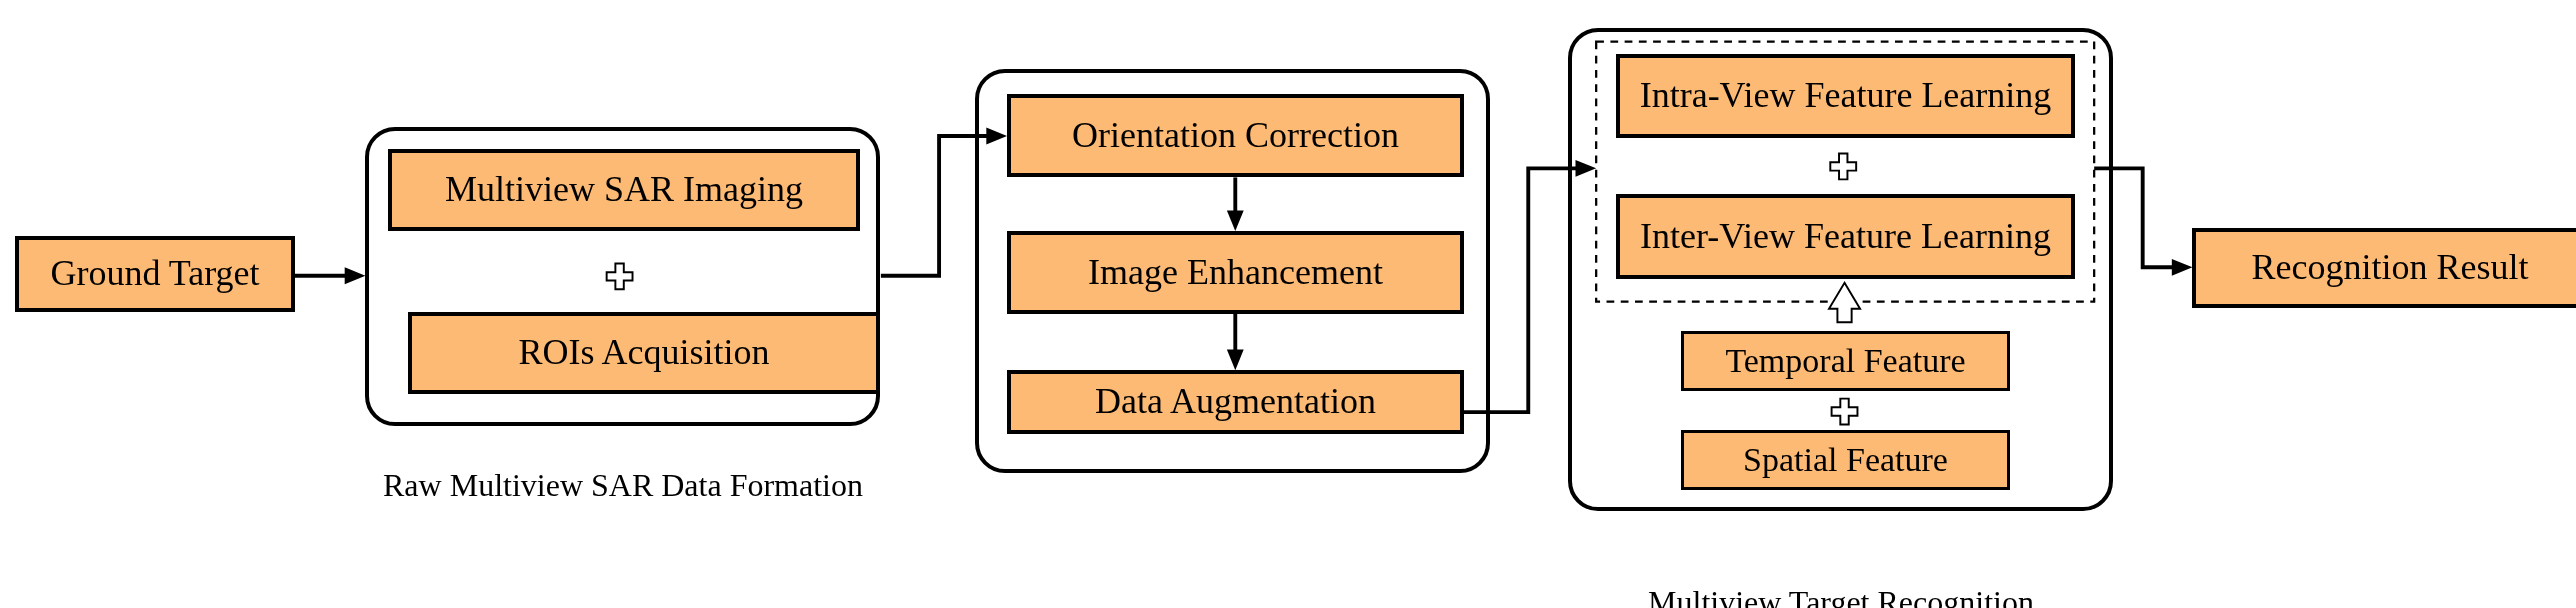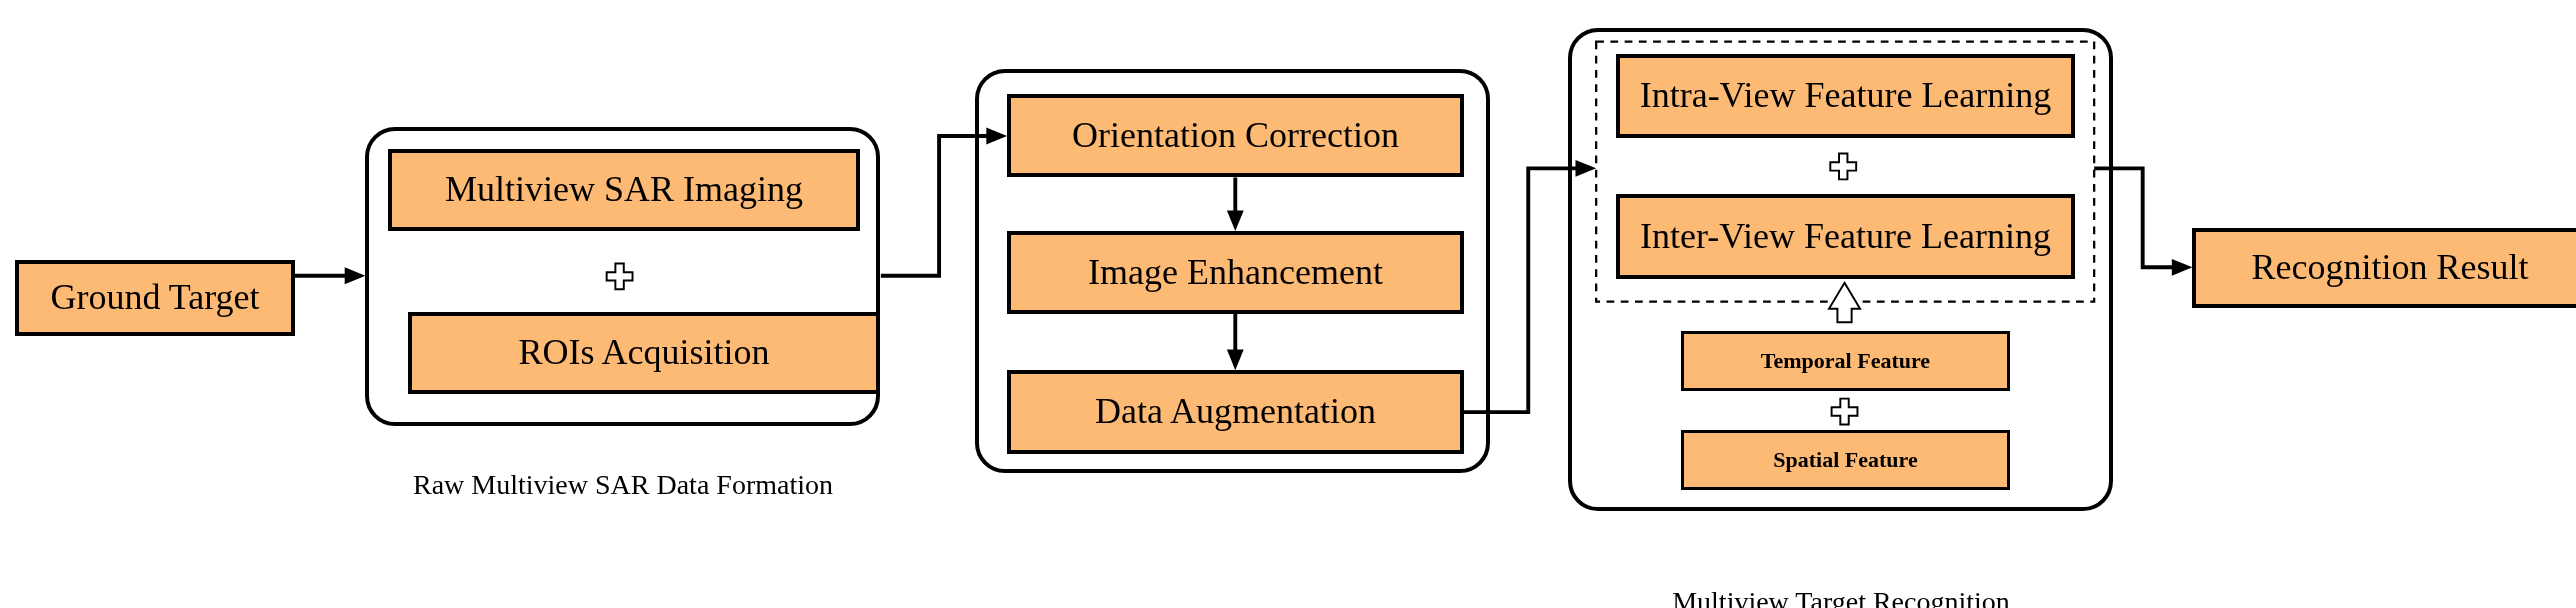--- a/index.html
+++ b/index.html
@@ -25,35 +25,34 @@
     align-items: center;
     justify-content: center;
     text-align: center;
     font-size: 36px;
     line-height: 1.1;
     z-index: 3;
     white-space: nowrap;
   }
   .node.small {
     border-width: 3.9px;
-    font-size: 22px;
-    font-weight: bold;
+    font-size: 34px;
   }
   .group {
     position: absolute;
     box-sizing: border-box;
     border: 4.5px solid #000000;
     border-radius: 30px;
     background: #ffffff;
     z-index: 1;
   }
   .caption {
     position: absolute;
     transform: translate(-50%, -50%);
-    font-size: 28px;
+    font-size: 32px;
     white-space: nowrap;
     z-index: 2;
     text-align: right;
   }
   svg.overlay {
     position: absolute;
     left: 0;
     top: 0;
     width: 2576px;
     height: 609px;
@@ -63,21 +62,21 @@
   .stroke { stroke: #000000; fill: none; stroke-width: 6; }
   .head { fill: #000000; stroke: none; }
   .hollow { fill: #ffffff; stroke: #000000; stroke-width: 3; }
   .dashedrect { fill: none; stroke: #000000; stroke-width: 3.5; stroke-dasharray: 12 10; }
 </style>
 </head>
 <body>
 
 <div class="canvas">
 
-  <div class="node" style="left:15px; top:236px; width:280px; height:76px;margin-top:24px;">
+  <div class="node" style="left:15px; top:236px; width:280px; height:76px;">
     <span>Ground Target</span>
   </div>
 
   <div class="group" style="left:365px; top:127px; width:515px; height:299px;"></div>
   <div class="node" style="left:388px; top:149px; width:472px; height:82px;">
     <span>Multiview SAR Imaging</span>
   </div>
   <div class="node" style="left:408px; top:312px; width:472px; height:82px;">
     <span>ROIs Acquisition</span>
   </div>
@@ -85,21 +84,21 @@
     <span>Raw Multiview SAR Data Formation</span>
   </div>
 
   <div class="group" style="left:975px; top:69px; width:515px; height:404px;"></div>
   <div class="node" style="left:1007px; top:94px; width:457px; height:83px;justify-content:center;">
     <span>Orientation Correction</span>
   </div>
   <div class="node" style="left:1007px; top:231px; width:457px; height:83px;">
     <span>Image Enhancement</span>
   </div>
-  <div class="node" style="left:1007px; top:370px; width:457px; height:84px;">
+  <div class="node" style="left:1007px; top:370px; width:457px; height:64px;">
     <span>Data Augmentation</span>
   </div>
 
   <div class="group" style="left:1568px; top:28px; width:545px; height:483px;"></div>
   <div class="node" style="left:1616px; top:54px; width:459px; height:84px;">
     <span>Intra-View Feature Learning</span>
   </div>
   <div class="node" style="left:1616px; top:194px; width:459px; height:85px;">
     <span>Inter-View Feature Learning</span>
   </div>

